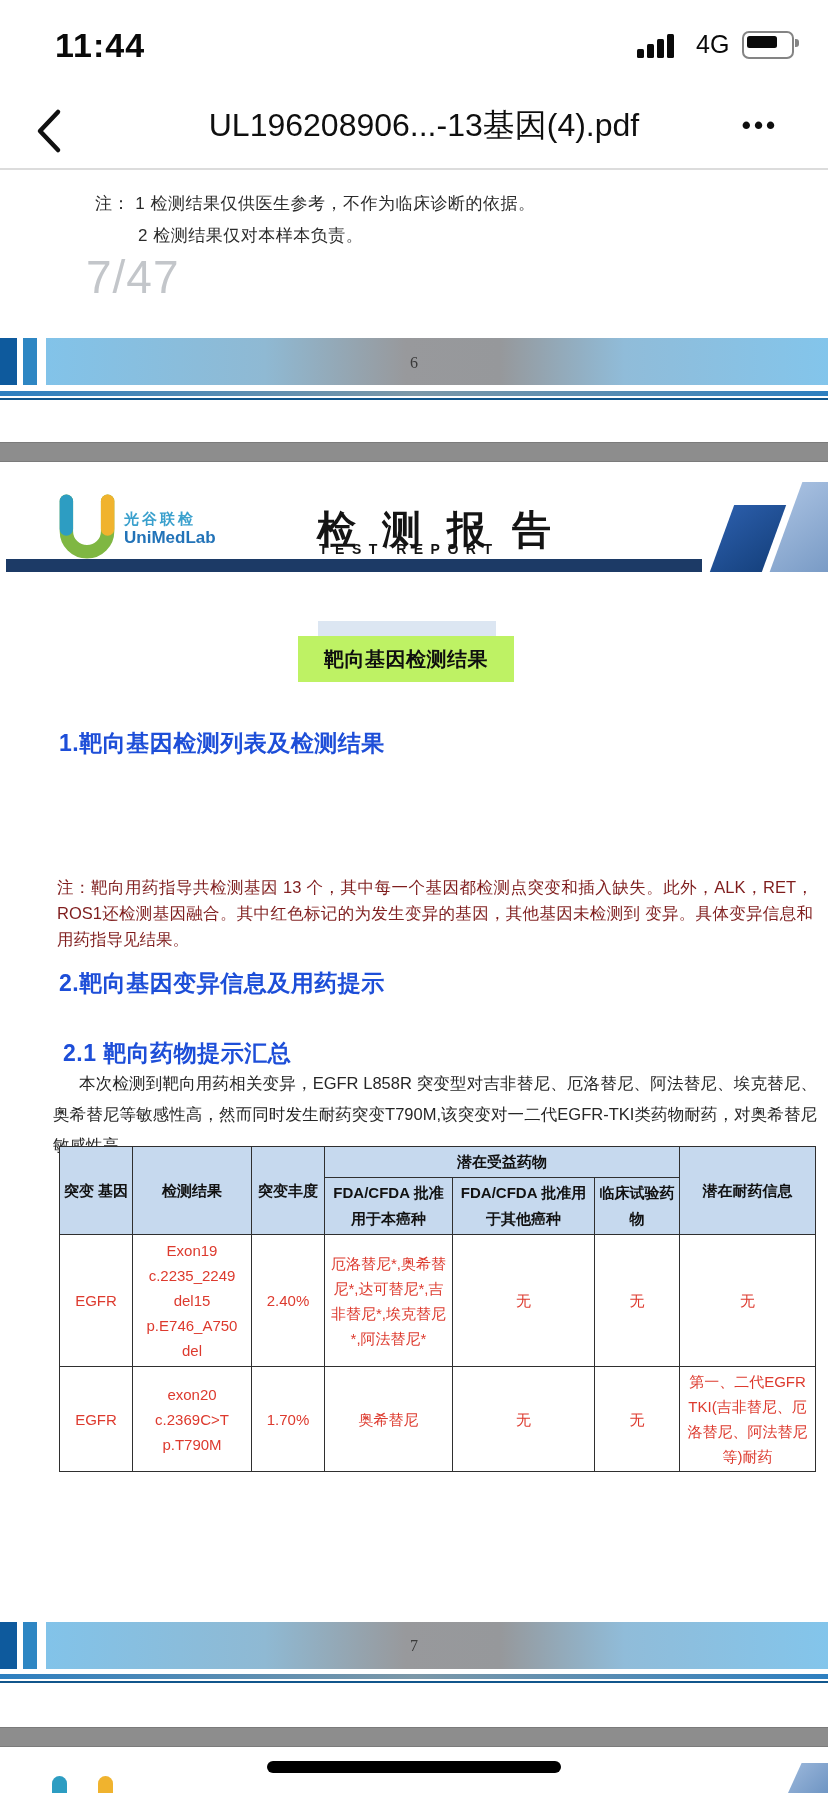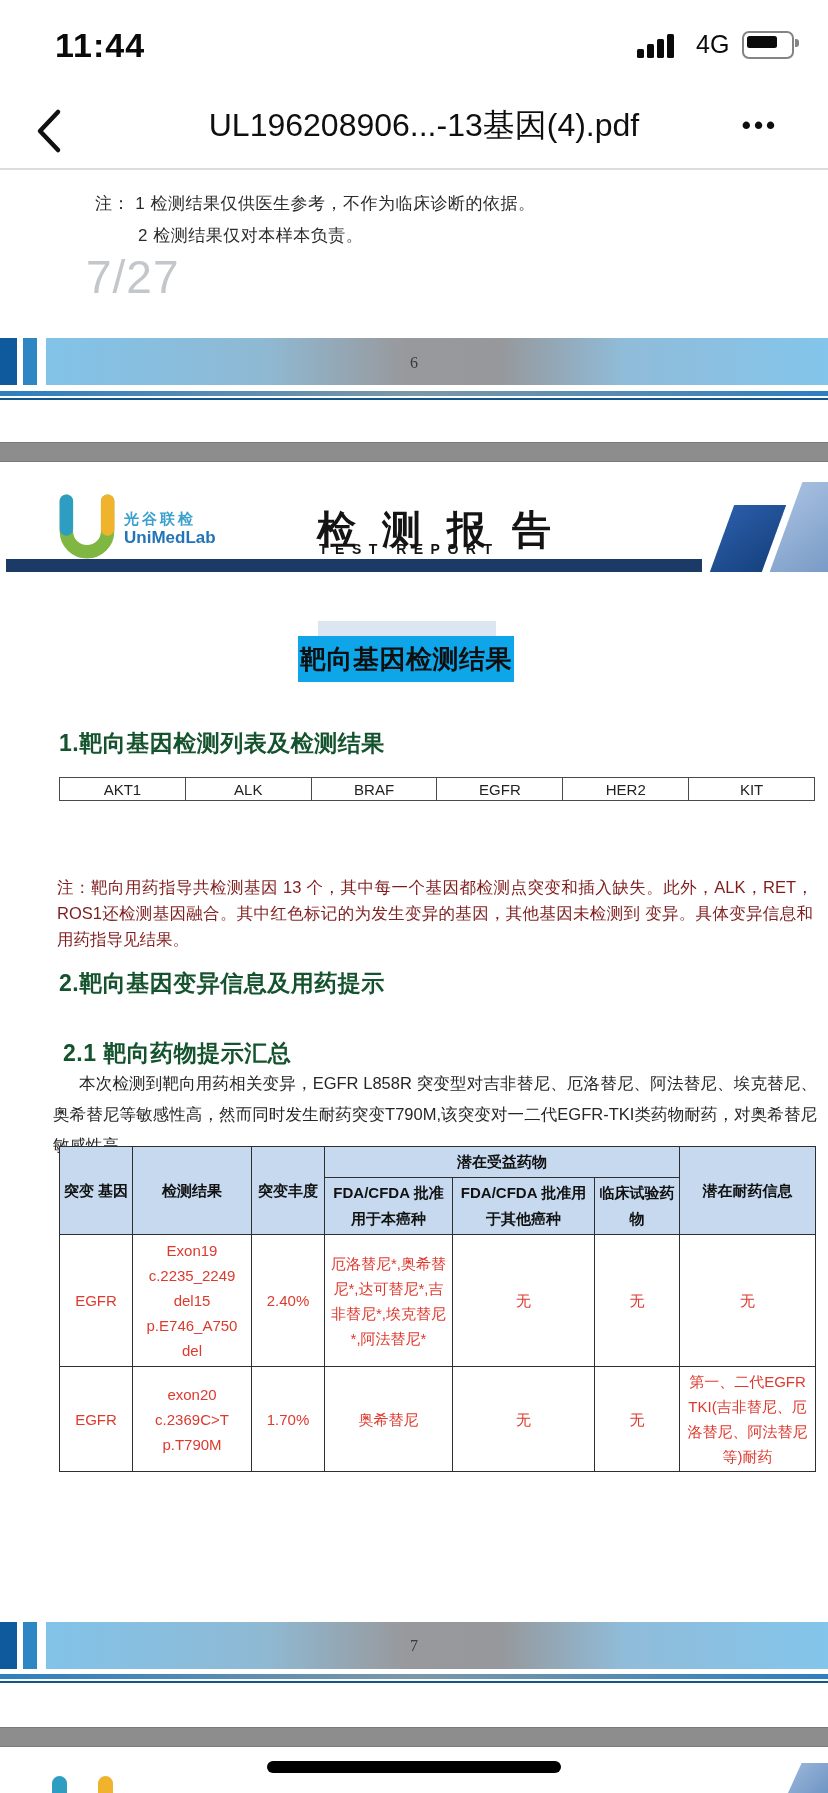--- a/index.html
+++ b/index.html
@@ -43,24 +43,24 @@
   .logo-en{left:124px;top:528px;font-size:17px;font-weight:700;color:#2273b8;}
   .rep-cn{left:317px;top:503px;width:260px;font-size:39px;font-weight:700;color:#141414;
           font-family:"Liberation Serif","DejaVu Serif",serif;letter-spacing:26px;white-space:nowrap;}
   .rep-en{left:319px;top:541px;font-size:14px;font-weight:700;color:#141414;letter-spacing:7.5px;white-space:nowrap;}
   .navybar{left:6px;top:559px;width:696px;height:13px;background:#1c3a66;}
   .para-dark{left:722px;top:505px;width:52px;height:67px;background:linear-gradient(135deg,#2a5ca8,#16427f);transform:skewX(-20deg);}
   .para-light{left:786px;top:482px;width:80px;height:90px;background:linear-gradient(135deg,#a5bedf,#7396c2);transform:skewX(-20deg);}
 
   
   .hl-upper{left:318px;top:621px;width:178px;height:15px;background:#dce6f2;}
-  .doctitle{left:298px;top:636px;width:216px;height:46px;background:#0ea5e9;
+  .doctitle{left:298px;top:636px;width:216px;height:46px;background:#bef264;
             display:flex;align-items:center;justify-content:center;
-            font-size:26px;font-weight:700;color:#0f0f0f;letter-spacing:.5px;}
-  .h2{font-size:23px;font-weight:700;color:#14532d;letter-spacing:.5px;}
+            font-size:20px;font-weight:700;color:#0f0f0f;letter-spacing:.5px;}
+  .h2{font-size:23px;font-weight:700;color:#1d4ed8;letter-spacing:.5px;}
 
   table{border-collapse:collapse;table-layout:fixed;}
   .genetable{left:59px;top:777px;width:756px;}
   .genetable td{border:1px solid #4a4a4a;height:22px;text-align:center;font-size:15px;color:#222;padding:0;}
   .red{color:#dd3a2e;}
   .tnote{left:57px;top:874px;width:756px;font-size:16.5px;line-height:26px;color:#7f1d1d;text-align:justify;}
   .bodypara{left:53px;top:1068px;width:764px;font-size:16.5px;line-height:31px;color:#262626;text-indent:26px;text-align:justify;}
 
   .drugtable{left:59px;top:1146px;width:756px;}
   .drugtable td,.drugtable th{border:1px solid #2f2f2f;text-align:center;vertical-align:middle;
@@ -104,21 +104,21 @@
       </div>
   </div>
   <div class="abs navdiv"></div>
 
   <div>
 
     <div class="abs noteline" style="left:95px;top:192px;">
       <span>注：</span>&nbsp;<span>1 检测结果仅供医生参考，不作为临床诊断的依据。</span>
     </div>
     <div class="abs noteline" style="left:138px;top:224px;">2 检测结果仅对本样本负责。</div>
-    <div class="abs pgind">7/27</div>
+    <div class="abs pgind">7/47</div>
 
     <div class="abs footbar" style="top:338px;"></div>
     <div class="abs blk1" style="top:338px;"></div>
     <div class="abs blk2" style="top:338px;"></div>
     <div class="abs pgnum" style="top:354px;">6</div>
     <div class="abs line1" style="top:391px;"></div>
     <div class="abs line2" style="top:398px;"></div>
 
     <div class="abs graygap" style="top:442px;"></div>
 
@@ -137,28 +137,20 @@
     <div class="abs para-dark"></div>
     <div class="abs para-light"></div>
 
     <div class="abs hl-upper"></div>
     <div class="abs doctitle">靶向基因检测结果</div>
 
     <div class="abs h2" style="left:59px;top:728px;">1.靶向基因检测列表及检测结果</div>
 
     <table class="abs genetable">
       <tbody>
-          <tr>
-        <td>AKT1</td>
-        <td>ALK</td>
-        <td>BRAF</td>
-        <td class="red">EGFR</td>
-        <td>HER2</td>
-        <td>KIT</td>
-      </tr>
     </tbody>
       </table>
 
     <div class="abs tnote">注：靶向用药指导共检测基因 13 个，其中每一个基因都检测点突变和插入缺失。此外，ALK，RET，ROS1还检测基因融合。其中红色标记的为发生变异的基因，其他基因未检测到 变异。具体变异信息和用药指导见结果。</div>
 
     <div class="abs h2" style="left:59px;top:968px;">2.靶向基因变异信息及用药提示</div>
     <div class="abs h2" style="left:63px;top:1038px;">2.1 靶向药物提示汇总</div>
     <div class="abs bodypara">本次检测到靶向用药相关变异，EGFR L858R 突变型对吉非替尼、厄洛替尼、阿法替尼、埃克替尼、奥希替尼等敏感性高，然而同时发生耐药突变T790M,该突变对一二代EGFR-TKI类药物耐药，对奥希替尼敏感性高。</div>
 
     <table class="abs drugtable">

